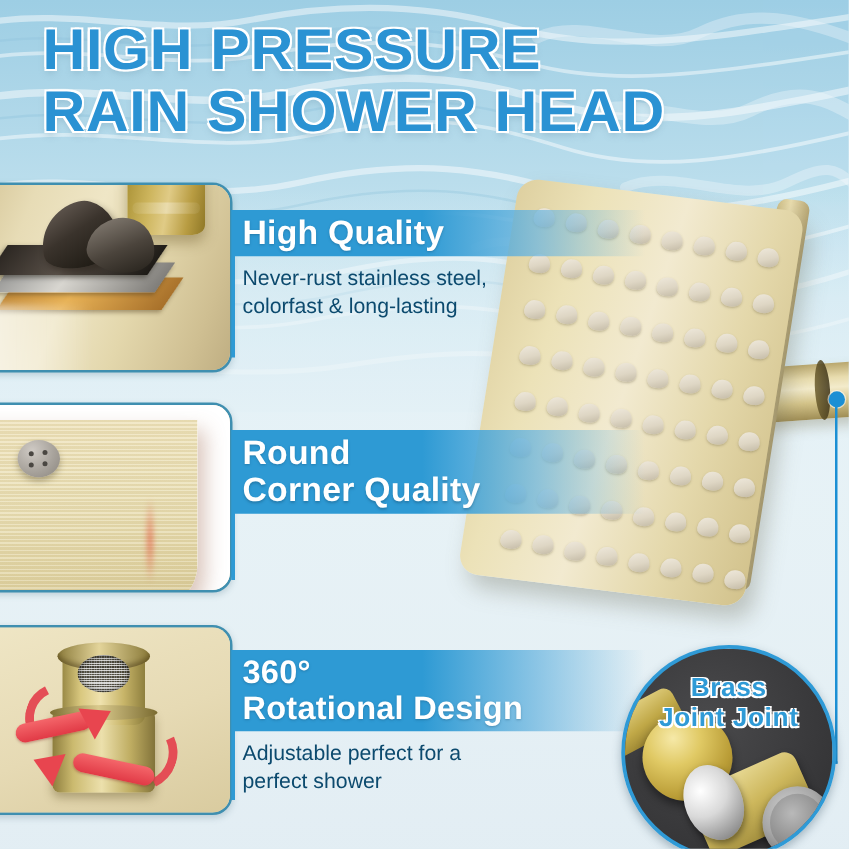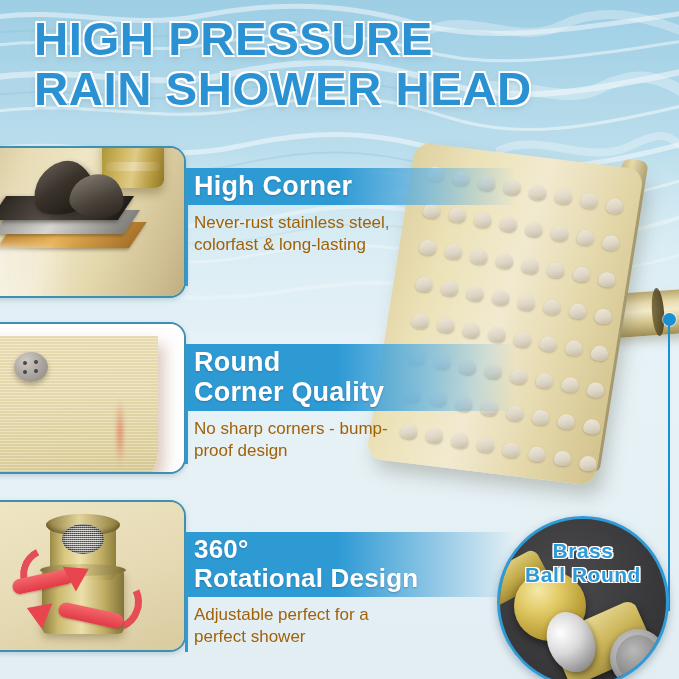--- a/index.html
+++ b/index.html
@@ -184,40 +184,40 @@
     border-color:transparent transparent transparent rgba(228,70,80,.95);
     border-radius:50%;
   }
   .sw1{left:36px;top:44px;width:46px;height:44px;transform:rotate(18deg);}
   .sw2{left:98px;top:70px;width:46px;height:46px;transform:rotate(200deg);}
 
   
   .feature{position:absolute;left:186px;width:330px;}
   .f1{top:168px;}
   .f2{top:344px;}
-  .f3{top:532px;}
+  .f3{top:520px;}
   .fbar{
     position:relative;
     padding:3px 6px 4px 8px;
     background:linear-gradient(90deg,#2e9ad4 0%,#2e9ad4 46%,rgba(110,183,224,.75) 74%,rgba(190,224,240,0) 100%);
   }
   .fbar .ftitle{
     margin:0;
     color:#ffffff;
     font-weight:bold;
     font-size:27px;line-height:30px;
     letter-spacing:.2px;
     text-shadow:0 1px 2px rgba(20,70,100,.35);
     white-space:pre-line;
   }
   .f3 .fbar .ftitle{font-size:26px;line-height:29px;}
   .fbody{
     margin:7px 0 0 0;
     padding-left:8px;
-    color:#a16207;
+    color:#0c4a6e;
     font-size:17px;line-height:22px;
     white-space:pre-line;
   }
   .accent-line{
     position:absolute;left:-1px;top:0;width:3px;
     background:#2e9ad4;
   }
   .f1 .accent-line{height:118px;}
   .f2 .accent-line{height:120px;}
   .f3 .accent-line{height:120px;}
@@ -493,49 +493,47 @@
         <div class="jet" style="left: 212px; top: 290.8px;"></div>
       </div>
     <div class="dot"></div>
     <div class="lead-v"></div>
     <div class="lead-h"></div>
   </div>
 
   <div class="feature f1">
     <div class="accent-line"></div>
     <div class="fbar">
-      <div class="ftitle nosel">High Corner</div>
+      <div class="ftitle nosel">High Quality</div>
     </div>
     <div class="fbody nosel">Never-rust stainless steel,
 colorfast &amp; long-lasting</div>
   </div>
 
   <div class="feature f2">
     <div class="accent-line"></div>
     <div class="fbar">
       <div class="ftitle nosel">Round
 Corner Quality</div>
     </div>
-    <div class="fbody nosel">No sharp corners - bump-
-proof design</div>
   </div>
 
   <div class="feature f3">
     <div class="accent-line"></div>
     <div class="fbar">
       <div class="ftitle nosel">360°
 Rotational Design</div>
     </div>
     <div class="fbody nosel">Adjustable perfect for a
 perfect shower</div>
   </div>
 
   <div class="callout">
     <div class="ball-stem"></div>
     <div class="ball"></div>
     <div class="sleeve"></div>
     <div class="disc d1"></div>
     <div class="disc d2"></div>
     <div class="co-text nosel">Brass
-Ball Round</div>
+Joint Joint</div>
   </div>
 
 </div>
 
 </body></html>

